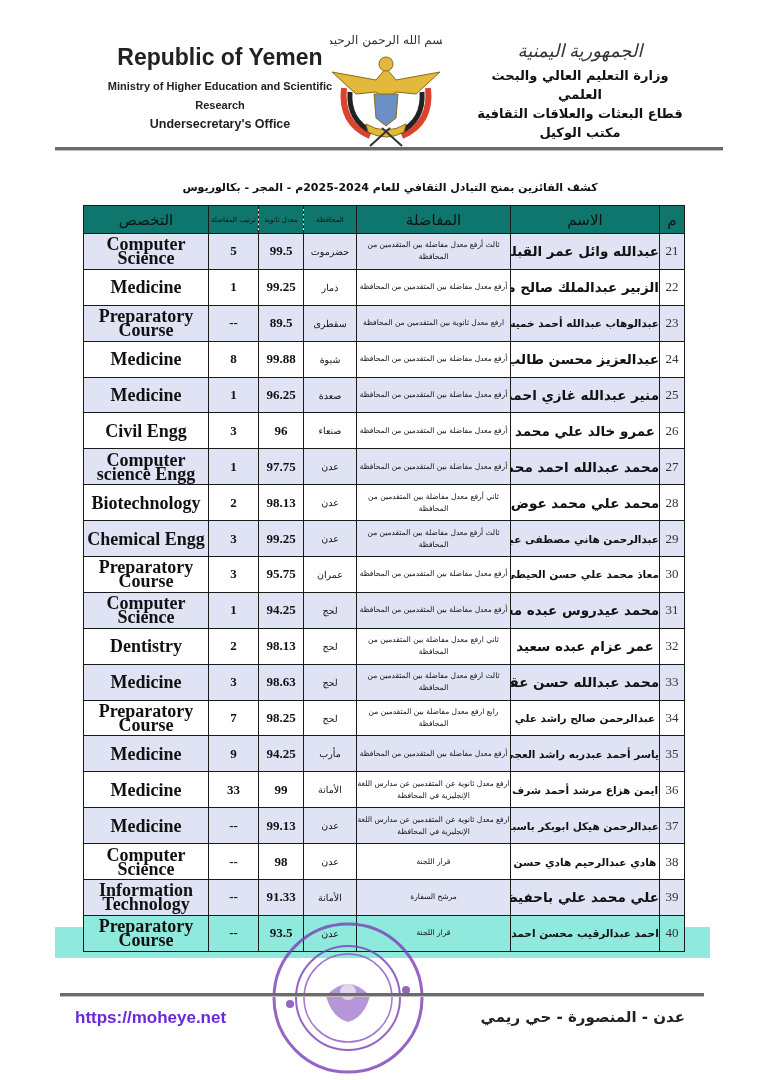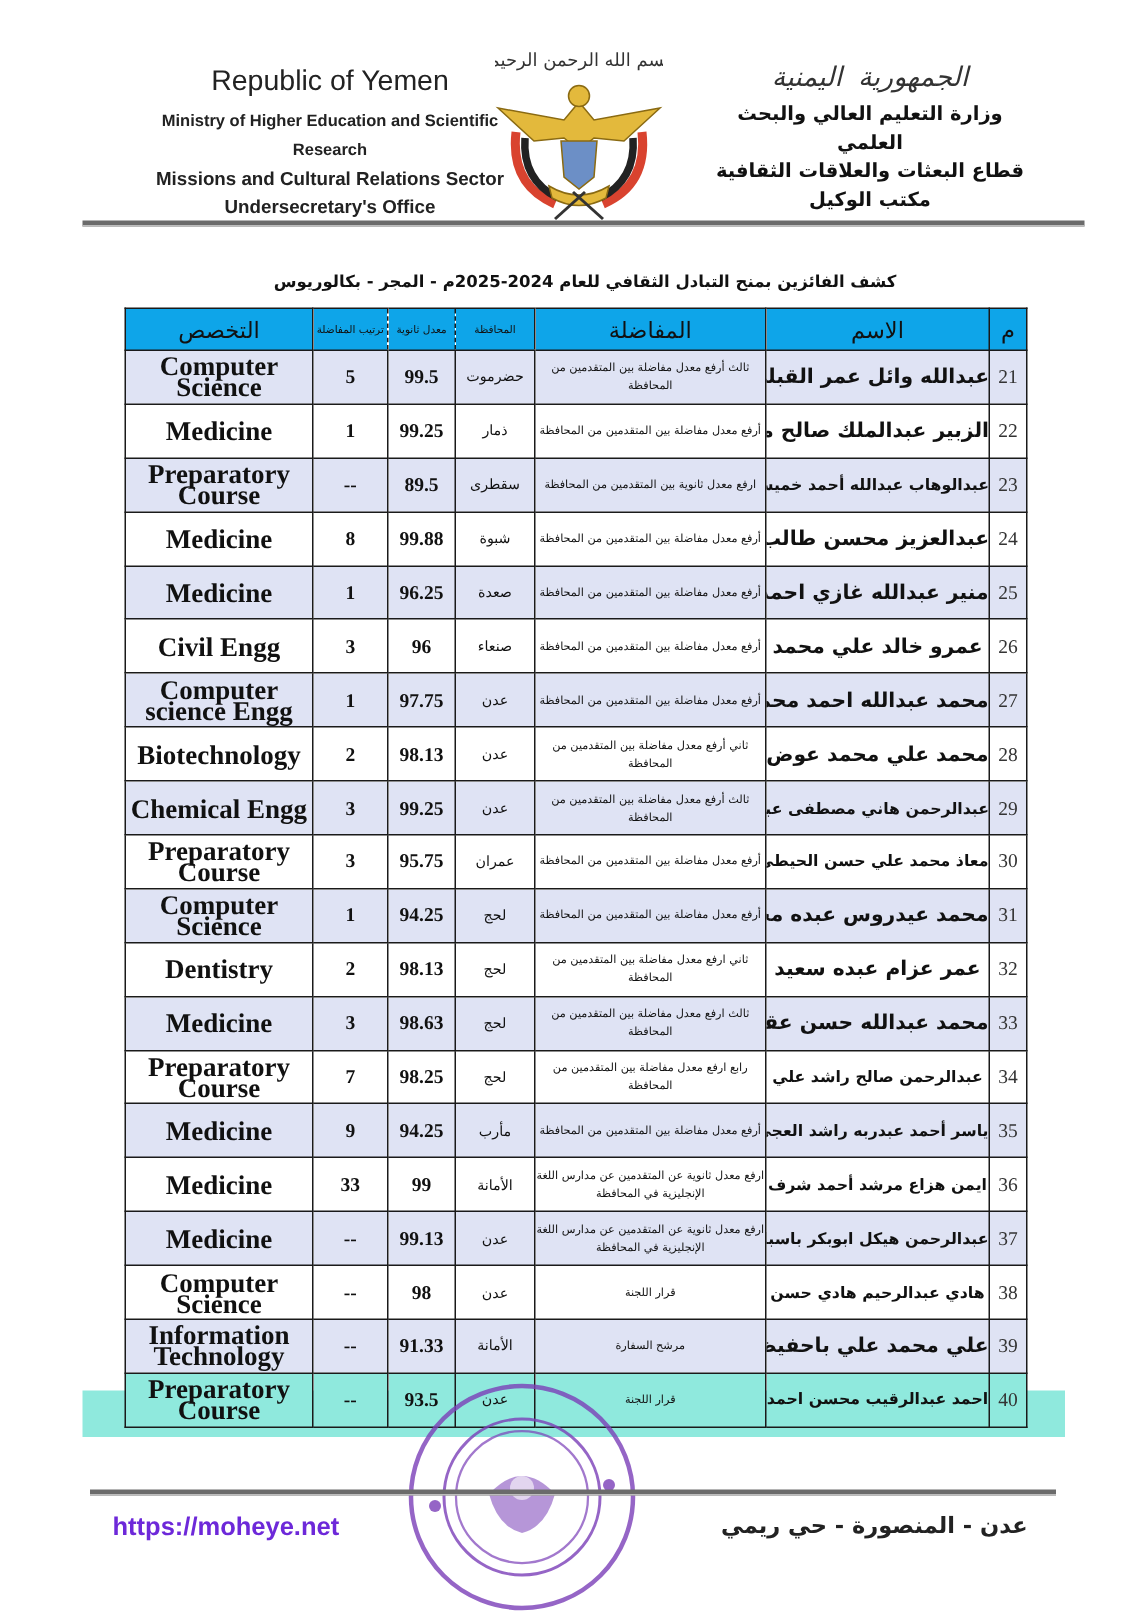--- a/index.html
+++ b/index.html
@@ -1,37 +1,37 @@
 <!DOCTYPE html>
 <html><head>
 <meta charset="utf-8">
 <style>
   html, body { margin:0; padding:0; }
   body { width:764px; height:1080px; background:#ffffff; position:relative; overflow:hidden; font-family:"Liberation Serif", serif; color:#111; }
   .abs { position:absolute; }
 
   
   .en-head { left:90px; top:44px; width:260px; text-align:center; font-family:"Liberation Sans", sans-serif; color:#222; }
-  .en-title { font-size:19px; font-weight:normal; margin-bottom:6px; }
+  .en-title { font-size:23px; font-weight:bold; margin-bottom:6px; }
   .en-line { font-size:11px; font-weight:bold; line-height:19px; }
   .en-line.l2, .en-line.l3 { font-size:12.5px; }
   .ar-head { left:470px; top:40px; width:220px; text-align:center; direction:rtl; font-family:"DejaVu Sans", sans-serif; color:#111; }
-  .ar-calli { font-family:Liberation Mono, monospace; font-style:italic; font-size:18px; color:#333; margin-bottom:4px; }
+  .ar-calli { font-family:Liberation Serif, serif; font-style:italic; font-size:18px; color:#333; margin-bottom:4px; }
   .ar-line { font-size:13px; font-weight:bold; line-height:19px; }
 
   .emblem { left:330px; top:28px; width:112px; height:120px; }
   .hr-top { left:55px; top:147px; width:668px; height:3px; background:#6b6b6b; border-bottom:1px solid #bdbdbd; }
 
   .doc-title { left:150px; top:181px; width:480px; text-align:center; direction:rtl; font-family:"DejaVu Sans", sans-serif; font-size:11px; font-weight:bold; }
 
   
   .highlight { left:55px; top:927px; width:655px; height:31px; background:#8fe9dd; }
   table.grid { position:absolute; left:83px; top:205px; width:601px; border-collapse:collapse; table-layout:fixed; }
   table.grid td, table.grid th { border:1.5px solid #1a1a1a; padding:0; text-align:center; vertical-align:middle; overflow:hidden; }
-  table.grid th { height:27px; font-weight:normal; font-family:"DejaVu Sans", sans-serif; direction:rtl; background:#0ea5e9; }
+  table.grid th { height:27px; font-weight:normal; font-family:"DejaVu Sans", sans-serif; direction:rtl; background:#0f766e; }
   table.grid th.big { font-size:15px; }
   table.grid th.small { font-size:7px; border-left-style:dashed; border-right-style:dashed; }
   table.grid td { height:34.9px; }
   tr.shade td { background:#dfe3f4; }
   tr.plain td { background:#ffffff; }
   tr.hl td { background:#8fe9dd; }
   .spec { font-weight:bold; font-size:18px; line-height:14px; }
   .rank, .grade { font-weight:bold; font-size:13px; }
   .gov { font-family:Liberation Sans, sans-serif; font-size:9.5px; direction:rtl;margin-left:35px; }
   .crit { font-family:"DejaVu Sans", sans-serif; font-size:7.5px; direction:rtl; line-height:12px; padding:0 6px; }
@@ -45,21 +45,20 @@
   .hr-bot { left:60px; top:993px; width:644px; height:3px; background:#6b6b6b; border-bottom:1px solid #bdbdbd; }
   .url { left:75px; top:1008px; font-family:"Liberation Sans", sans-serif; font-size:17px; font-weight:bold; color:#6d28d9; }
   .addr { left:455px; top:1008px; width:230px; text-align:right; direction:rtl; font-family:"DejaVu Sans", sans-serif; font-size:15px; font-weight:bold; color:#222; }
 </style>
 </head>
 <body>
 
 <div class="abs en-head">
   <div class="en-title">Republic of Yemen</div>
   <div class="en-line">Ministry of Higher Education and Scientific Research</div>
-  <div class="en-line l2">Missions and Cultural Relations Sector</div>
   <div class="en-line l3">Undersecretary's Office</div>
 </div>
 
 <div class="abs emblem">
   <svg width="112" height="120" viewBox="0 0 112 120">
     <text x="56" y="16" text-anchor="middle" font-family="DejaVu Serif, serif" font-size="12" fill="#333">بسم الله الرحمن الرحيم</text>
     <path d="M14 60 Q10 95 40 108" stroke="#d9432f" stroke-width="6" fill="none"></path>
     <path d="M98 60 Q102 95 72 108" stroke="#d9432f" stroke-width="6" fill="none"></path>
     <path d="M20 64 Q18 92 42 104" stroke="#222" stroke-width="5" fill="none"></path>
     <path d="M92 64 Q94 92 70 104" stroke="#222" stroke-width="5" fill="none"></path>

